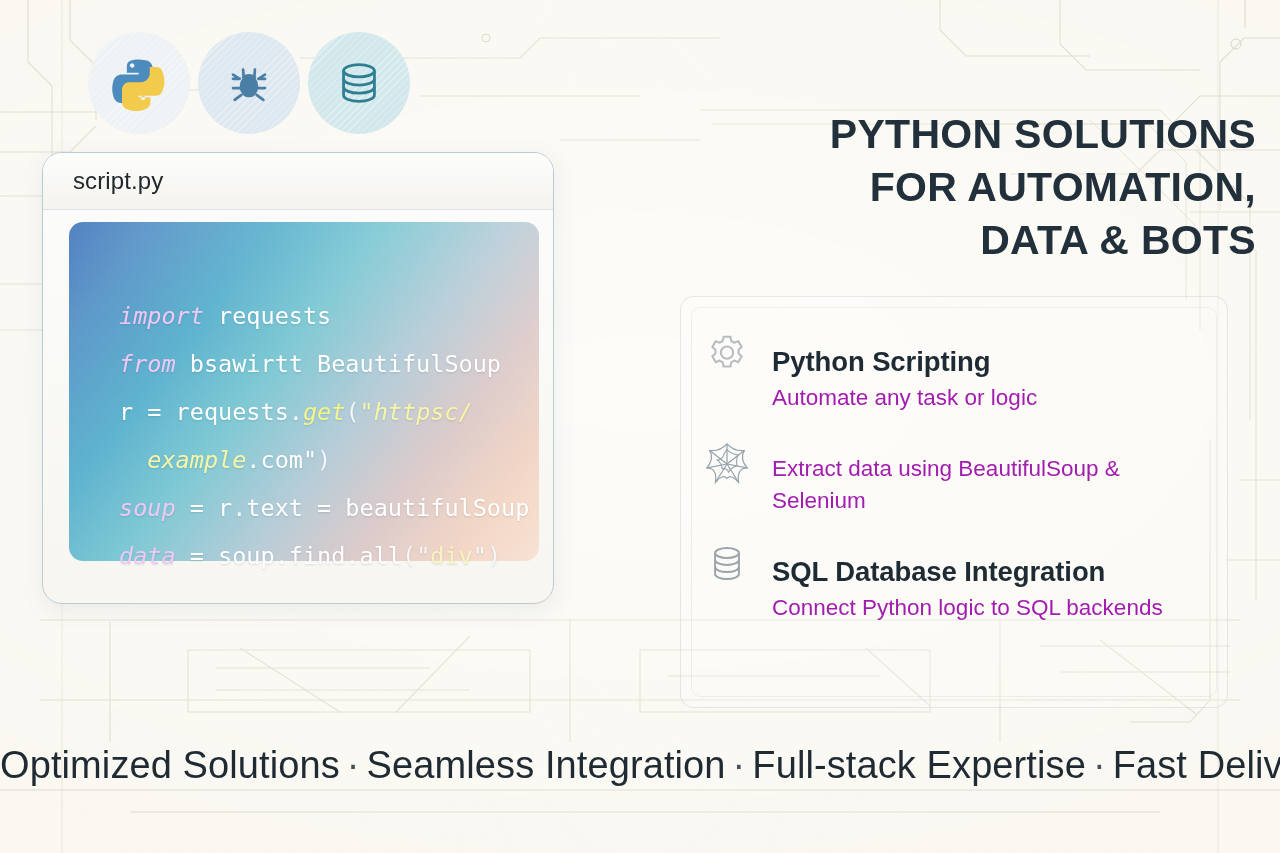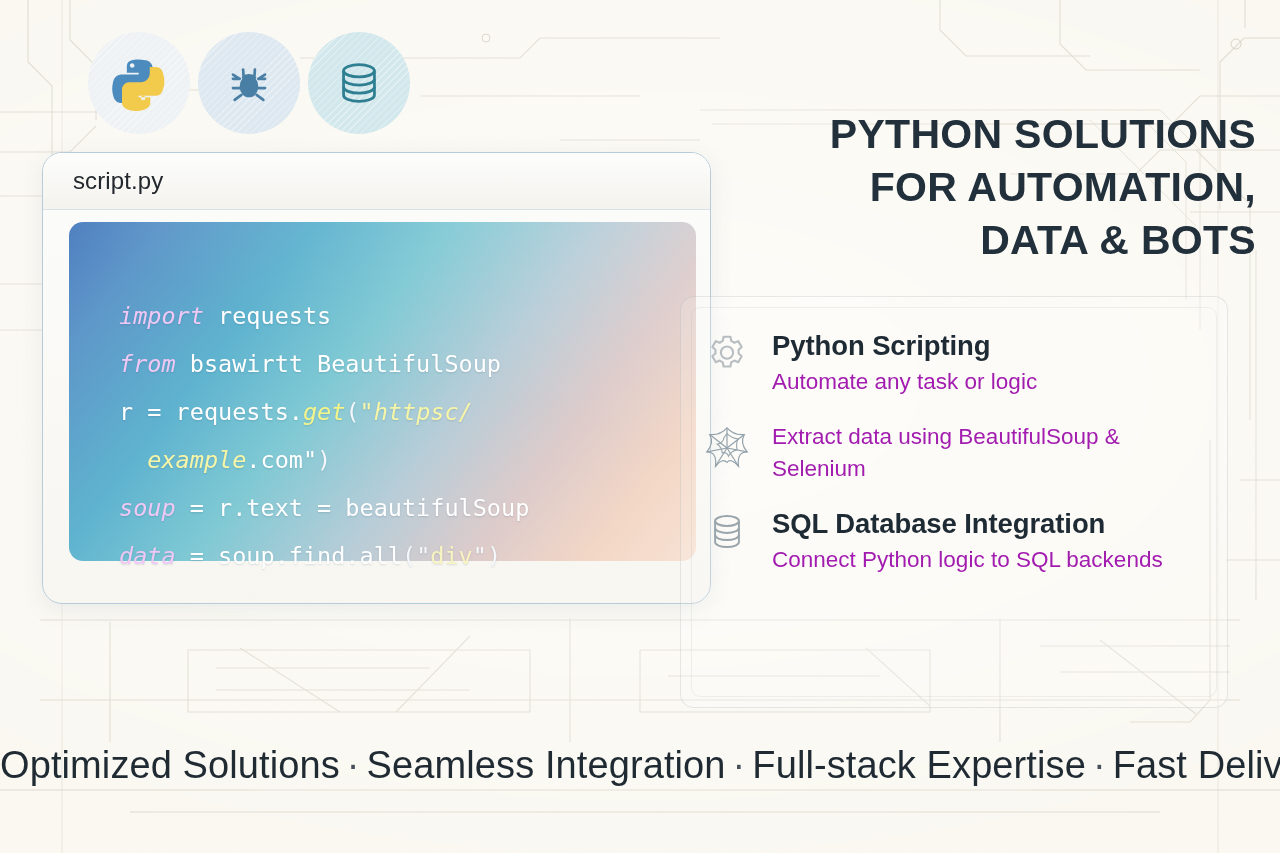--- a/index.html
+++ b/index.html
@@ -75,21 +75,21 @@
       rgba(255,255,255,0) 5px
     );
   }
   .icon-chip svg { position: relative; z-index: 1; }
 
   
   #code-card {
     position: absolute;
     left: 42px;
     top: 152px;
-    width: 669px;
+    width: 512px;
     height: 452px;
     border-radius: 20px;
     background: linear-gradient(180deg, #fcfcfb 0%, #f7f6f1 100%);
     border: 1.5px solid #b8cbd8;
     box-shadow: 0 6px 22px rgba(90,110,130,0.10);
     overflow: hidden;
   }
   #code-card-header {
     height: 57px;
     display: flex;
@@ -201,21 +201,21 @@
   }
   .feature-icon {
     width: 54px;
     min-width: 54px;
     height: 54px;
     display: flex;
     align-items: flex-start;
     justify-content: center;
     padding-top: 4px;
   }
-  .feature-text { flex: 1; }
+  .feature-text { flex: 1; margin-top: 16px; }
   .feature-title {
     font-size: 27.5px;
     font-weight: bold;
     color: #1e2a34;
     line-height: 36px;
     letter-spacing: -0.1px;
   }
   .feature-desc {
     font-size: 22.5px;
     color: #a21caf;

